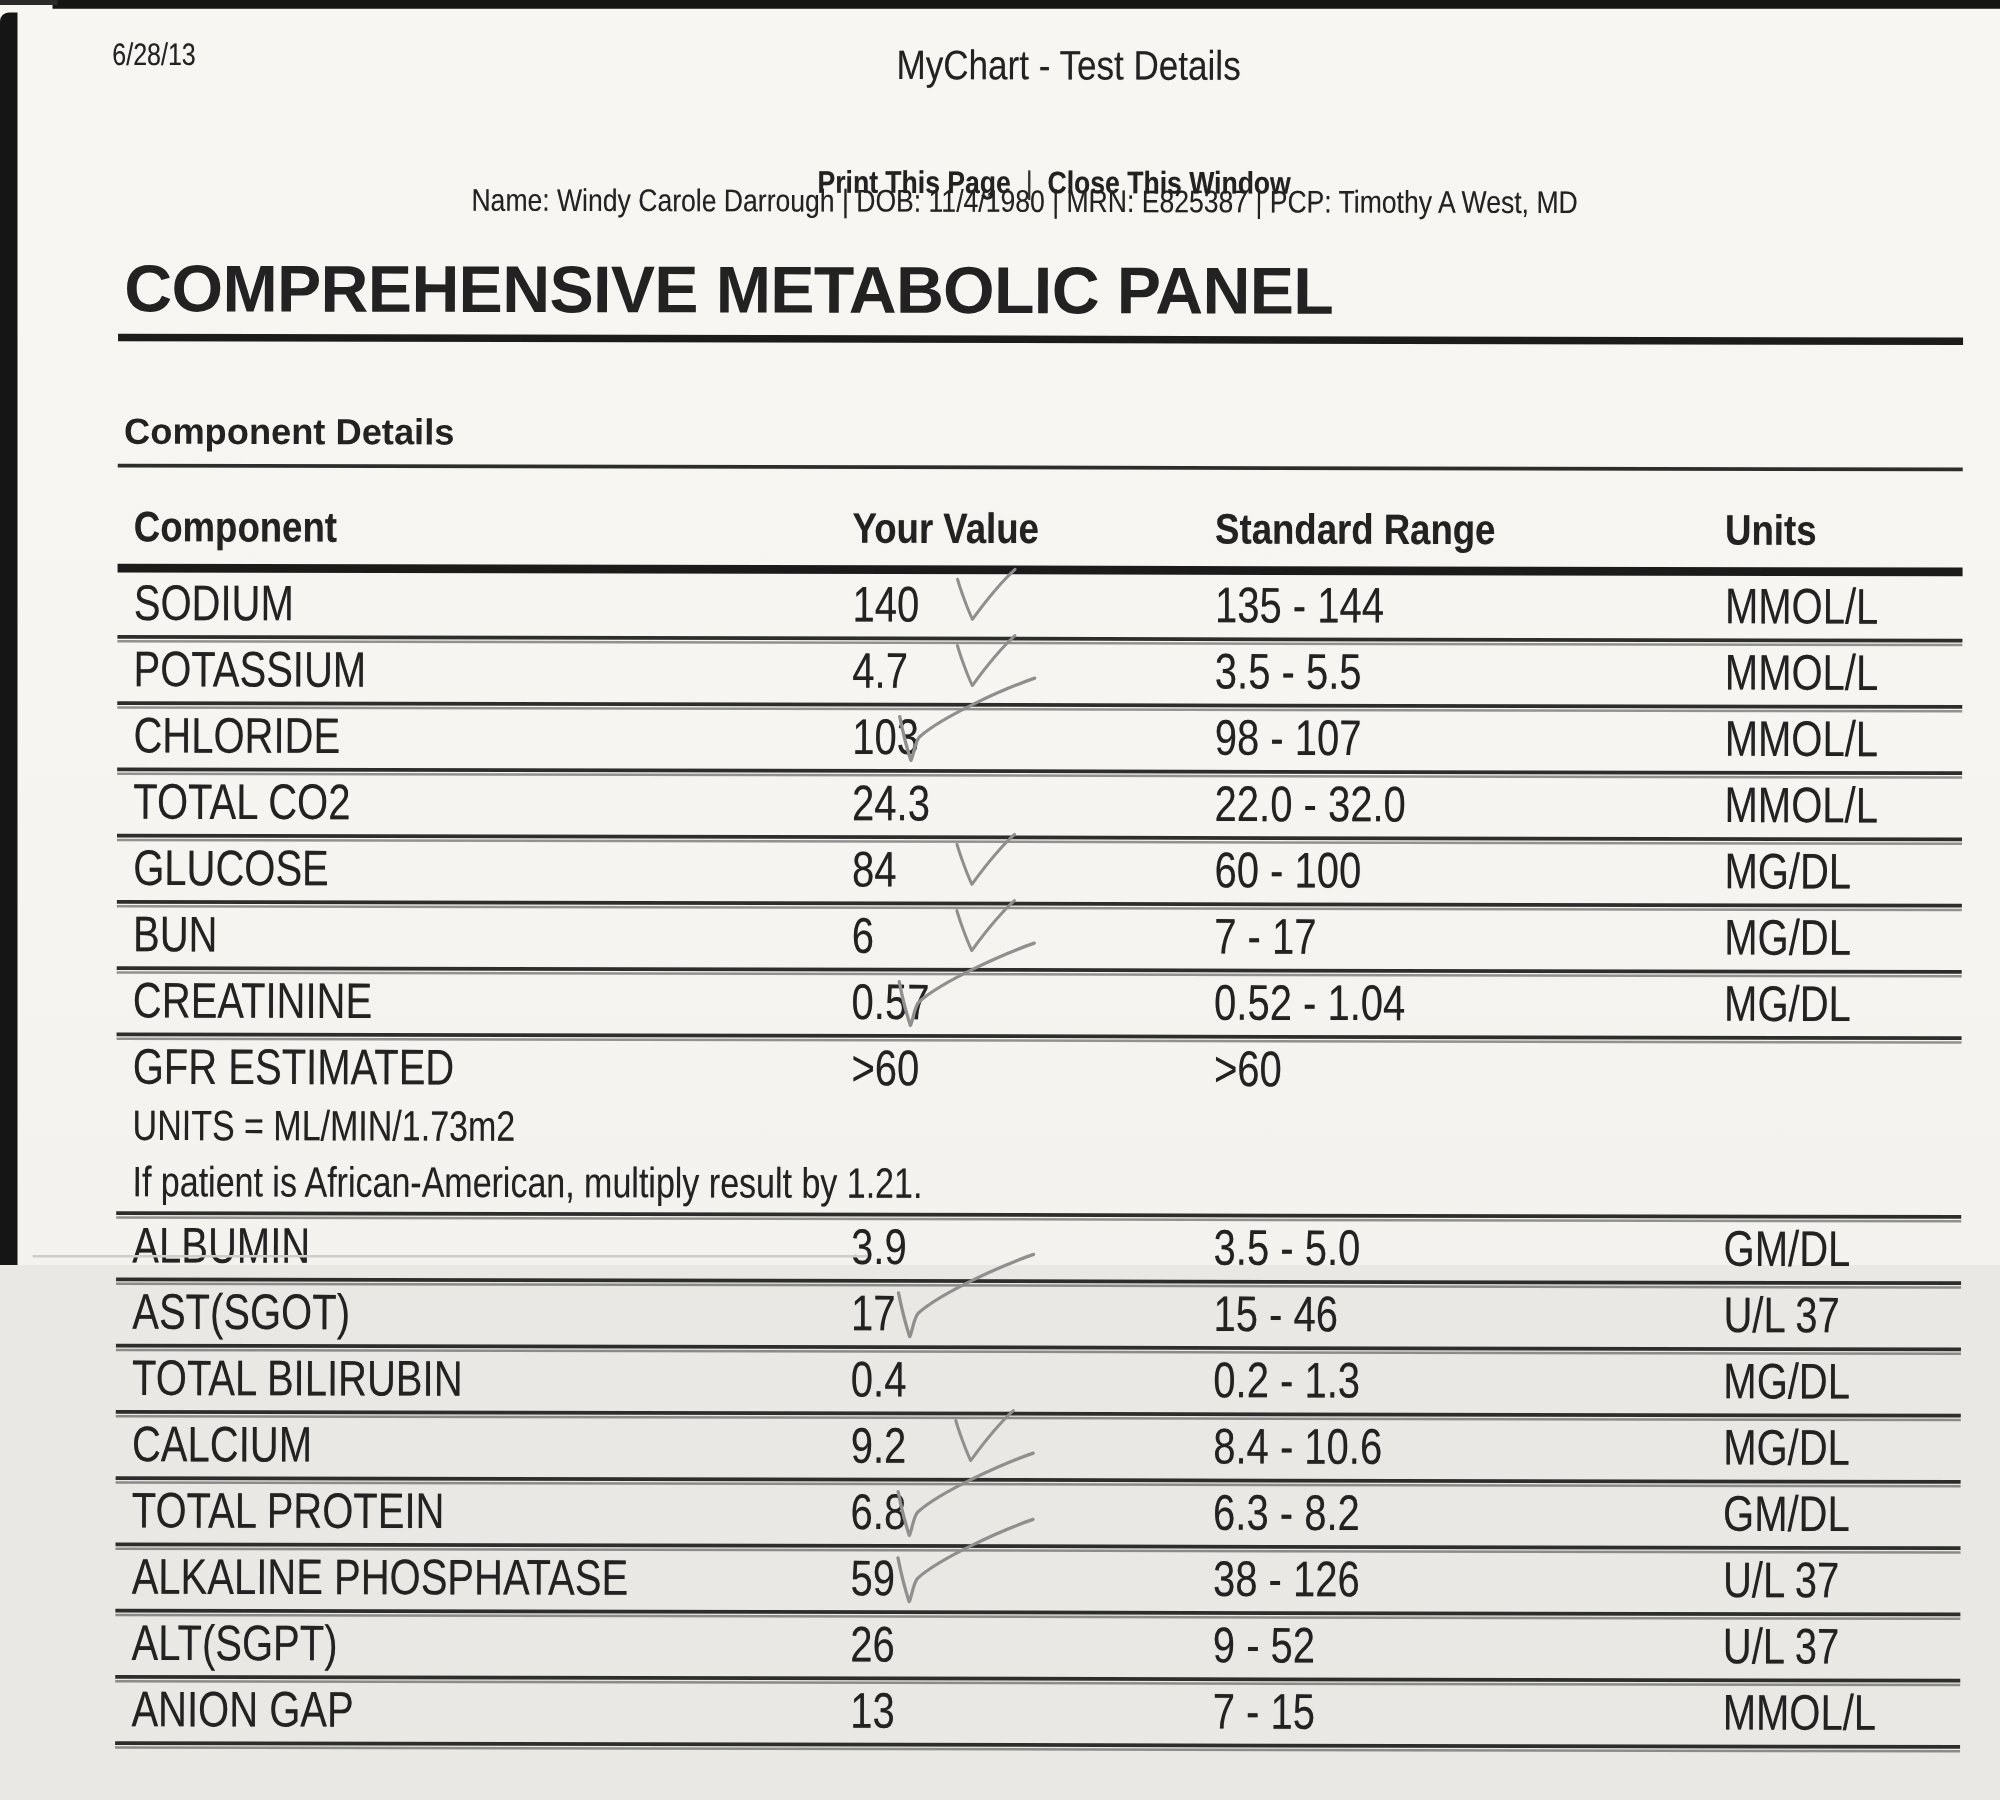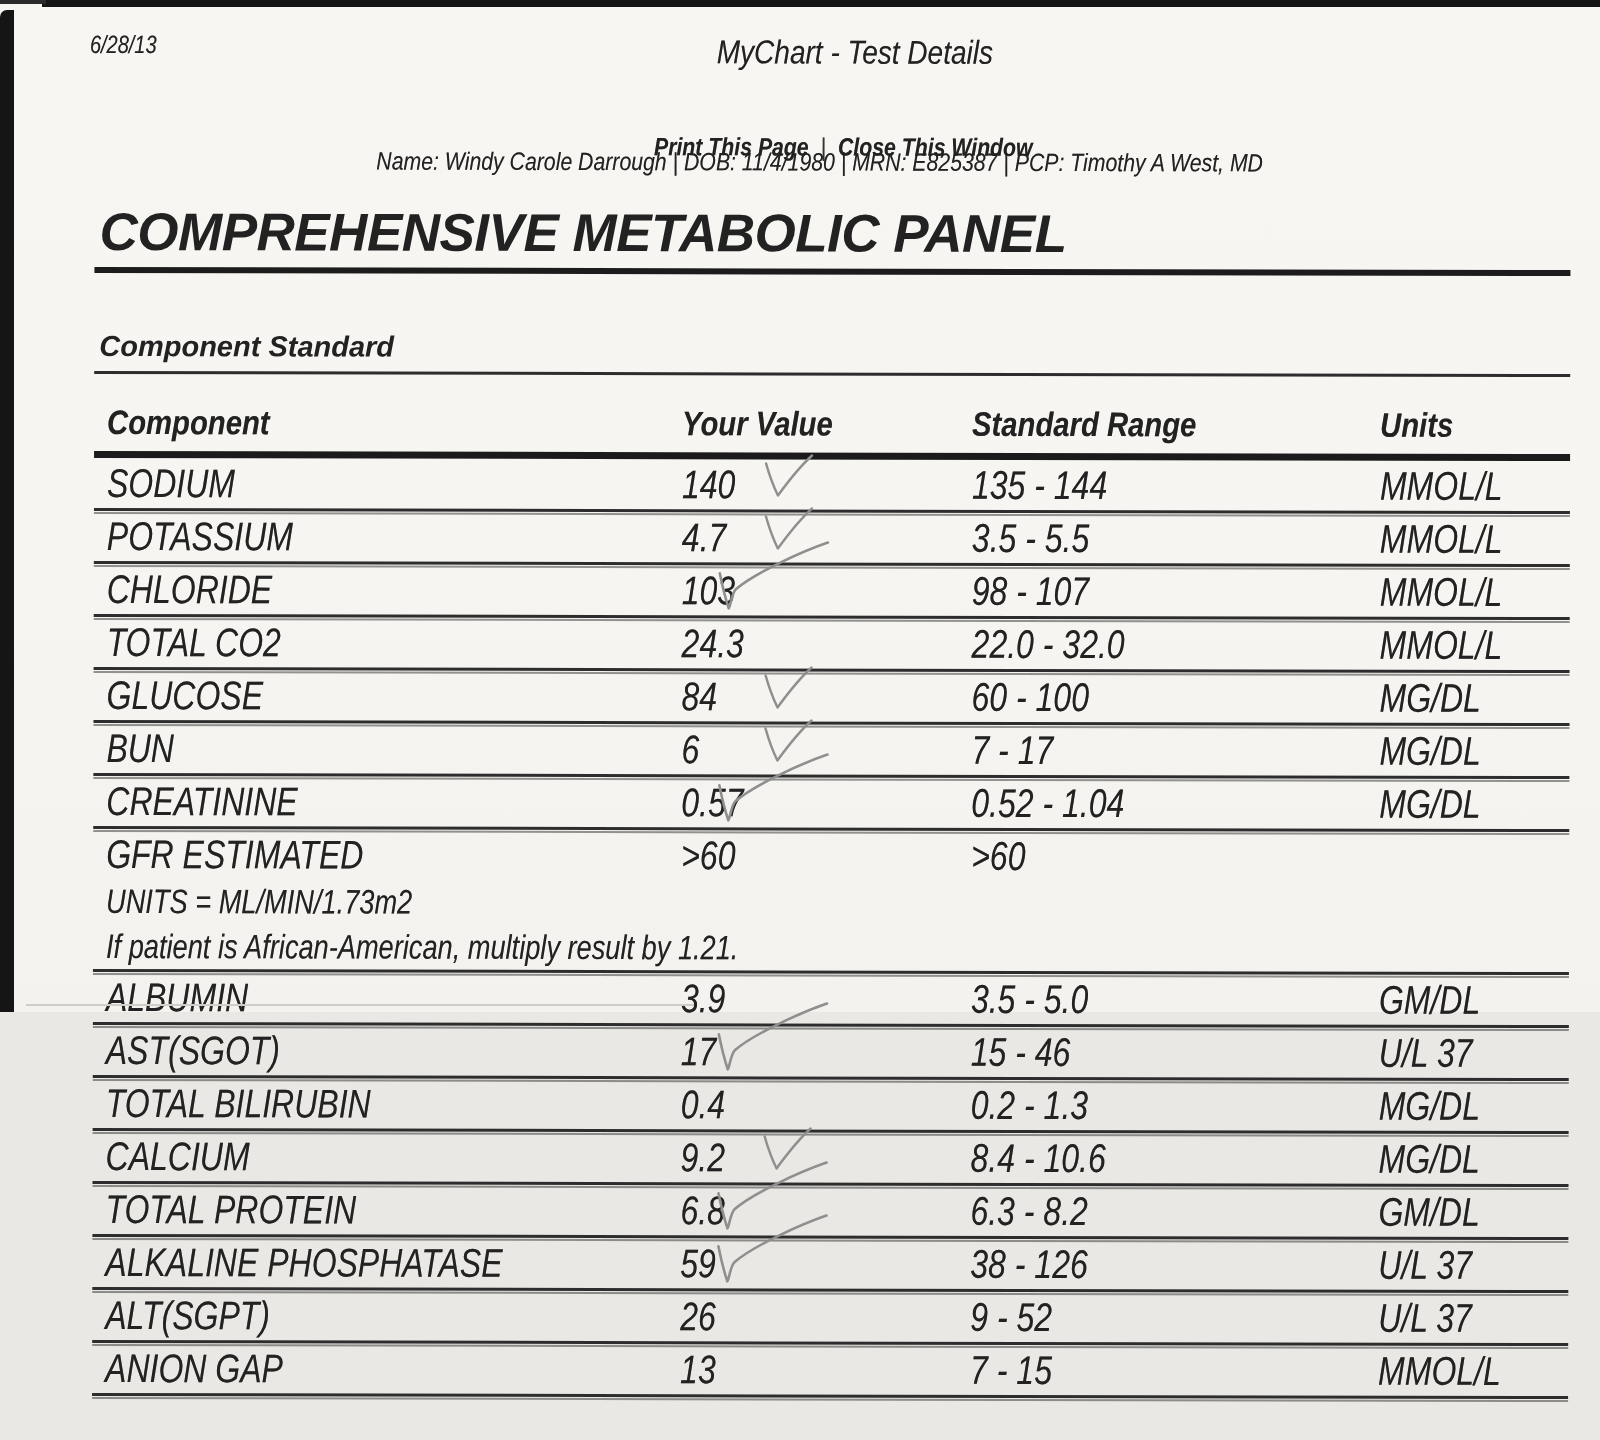--- a/index.html
+++ b/index.html
@@ -11,21 +11,20 @@
   html,body{margin:0;padding:0;}
   body{
     width:1600px;height:1440px;overflow:hidden;
     background:#e9e8e4;
     font-family:"Liberation Sans","DejaVu Sans",sans-serif;
     color:var(--ink);
   }
   .scan{
     position:relative;width:1600px;height:1012px;
     background:linear-gradient(180deg,#f7f6f3 0%,#f6f5f1 55%,#f3f2ee 100%);
-    font-style:italic;
   }
   
   .edge-top{position:absolute;top:0;left:42px;right:0;height:7px;background:#151515;}
   .edge-top-nub{position:absolute;top:0;left:0;width:46px;height:4px;background:#2a2a2a;}
   .edge-left{position:absolute;top:10px;left:0;width:14px;bottom:0;background:#151515;border-radius:7px 0 0 0;}
   .edge-bottom{position:absolute;left:26px;bottom:6px;width:668px;height:2px;background:#cfcdc7;}
   
   .paper{position:absolute;inset:0;transform:rotate(0.12deg);transform-origin:100px 0;}
   
   .t{display:inline-block;white-space:pre;text-shadow:0 0 0.6px rgba(30,30,30,.4);}
@@ -83,21 +82,21 @@
       </span>
     </div>
 
     <div class="patient">
       <span class="t sx85c">Name: Windy Carole Darrough | DOB: 11/4/1980 | MRN: E825387 | PCP: Timothy A West, MD</span>
     </div>
 
     <div class="title">COMPREHENSIVE METABOLIC PANEL</div>
     <div class="title-rule"></div>
 
-    <div class="section">Component Standard</div>
+    <div class="section">Component Details</div>
     <div class="section-rule"></div>
 
     <div class="table">
       <div class="thead">
         <span class="cell c1 t sx86">Component</span>
         <span class="cell c2 t sx86">Your Value</span>
         <span class="cell c3 t sx86">Standard Range</span>
         <span class="cell c4 t sx86">Units</span>
       </div>
       <div id="tbody">

